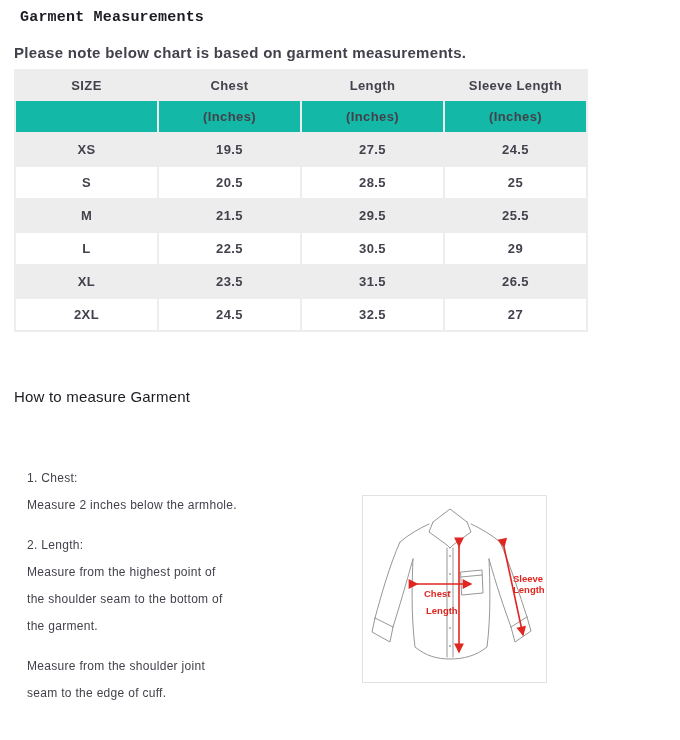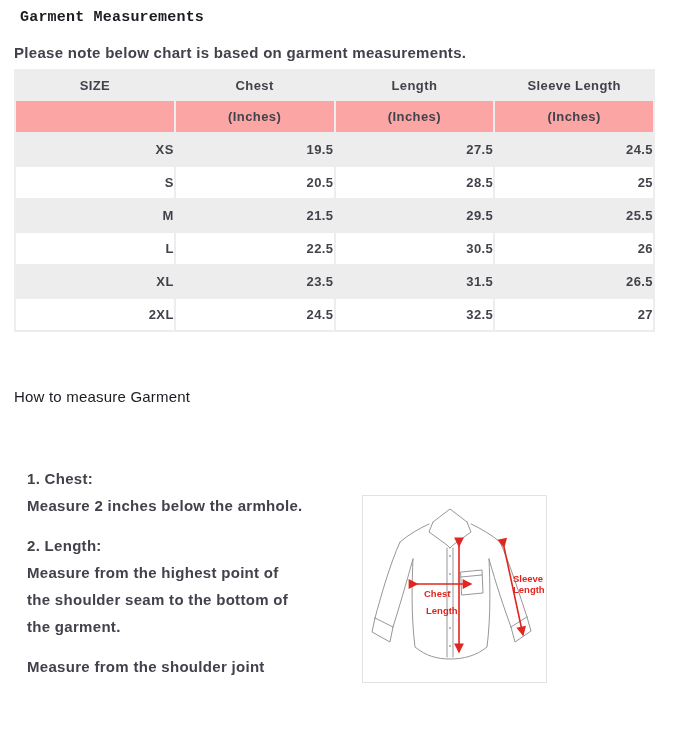--- a/index.html
+++ b/index.html
@@ -36,56 +36,56 @@
     margin: 18px 0 0 14px;
     font-size: 15px;
     line-height: 15px;
     font-weight: bold;
     letter-spacing: 0.3px;
     color: var(--text-body);
   }
 
   table.size-chart {
     margin: 9px 0 0 14px;
-    width: 641px;
+    width: 574px;
     border-collapse: collapse;
     table-layout: fixed;
   }
   table.size-chart th, table.size-chart td {
     border: 2px solid var(--row-gray);
     text-align: center;
     vertical-align: middle;
     font-size: 13px;
     font-weight: bold;
     letter-spacing: 0.4px;
     color: var(--text-body);
     padding: 0;
   }
   table.size-chart thead tr.head-row th { height: 30px; background: var(--row-gray); border-color: var(--row-gray); }
-  table.size-chart thead tr.units-row td { height: 33px; background: #fca5a5; }
-  table.size-chart tbody td { height: 33px; text-align: right; }
+  table.size-chart thead tr.units-row td { height: 33px; background: #14b8a6; }
+  table.size-chart tbody td { height: 33px; }
   table.size-chart tbody tr:nth-child(odd) td { background: var(--row-gray); border-color: var(--row-gray); }
   table.size-chart tbody tr:nth-child(even) td { background: #ffffff; }
 
   .how-to-heading {
     margin: 56px 0 0 14px;
     font-size: 15px;
     line-height: 18px;
     font-weight: normal;
     letter-spacing: 0.2px;
     color: var(--text-dark);
   }
 
   .measure-section { position: relative; margin: 59px 0 0 27px; }
   .instructions { width: 330px; }
   .step { margin-bottom: 13px; }
   .step div {
-    font-size: 15px;
+    font-size: 12px;
     line-height: 27px;
-    font-weight: bold;
+    font-weight: normal;
     letter-spacing: 0.3px;
     color: var(--text-body);
   }
 
   .diagram-box {
     position: absolute;
     left: 335px;
     top: 30px;
     width: 185px;
     height: 188px;
@@ -137,21 +137,21 @@
       <tr>
         <td>M</td>
         <td>21.5</td>
         <td>29.5</td>
         <td>25.5</td>
       </tr>
       <tr>
         <td>L</td>
         <td>22.5</td>
         <td>30.5</td>
-        <td>26</td>
+        <td>29</td>
       </tr>
       <tr>
         <td>XL</td>
         <td>23.5</td>
         <td>31.5</td>
         <td>26.5</td>
       </tr>
       <tr>
         <td>2XL</td>
         <td>24.5</td>
@@ -170,20 +170,21 @@
         <div>Measure 2 inches below the armhole.</div>
       </div>
       <div class="step">
         <div>2. Length:</div>
         <div>Measure from the highest point of</div>
         <div>the shoulder seam to the bottom of</div>
         <div>the garment.</div>
       </div>
       <div class="step">
         <div>Measure from the shoulder joint</div>
+        <div>seam to the edge of cuff.</div>
       </div>
     </div>
 
     <div class="diagram-box">
       <svg viewBox="0 0 183 186" width="183" height="186" xmlns="http://www.w3.org/2000/svg">
         <defs>
           <marker id="arr" viewBox="0 0 8 8" markerWidth="7" markerHeight="7" refX="6.5" refY="4" orient="auto">
             <path class="red-fill" d="M0.5 0.5 L7.5 4 L0.5 7.5 Z"></path>
           </marker>
         </defs>

